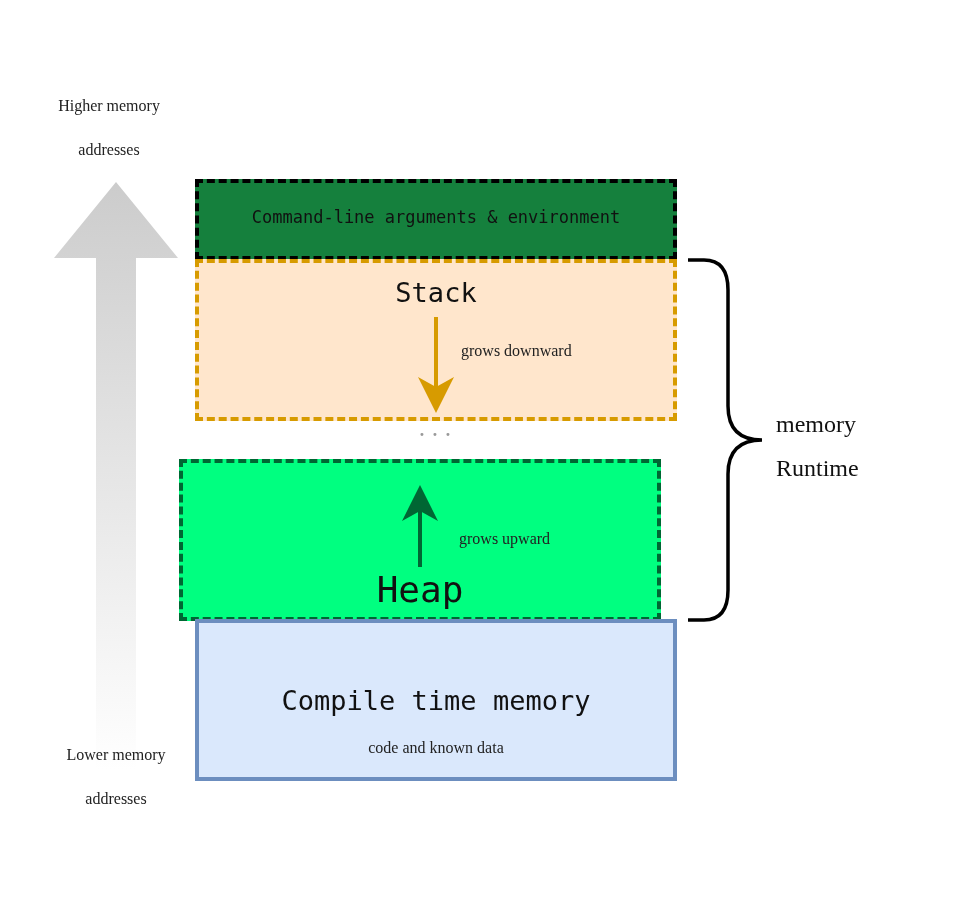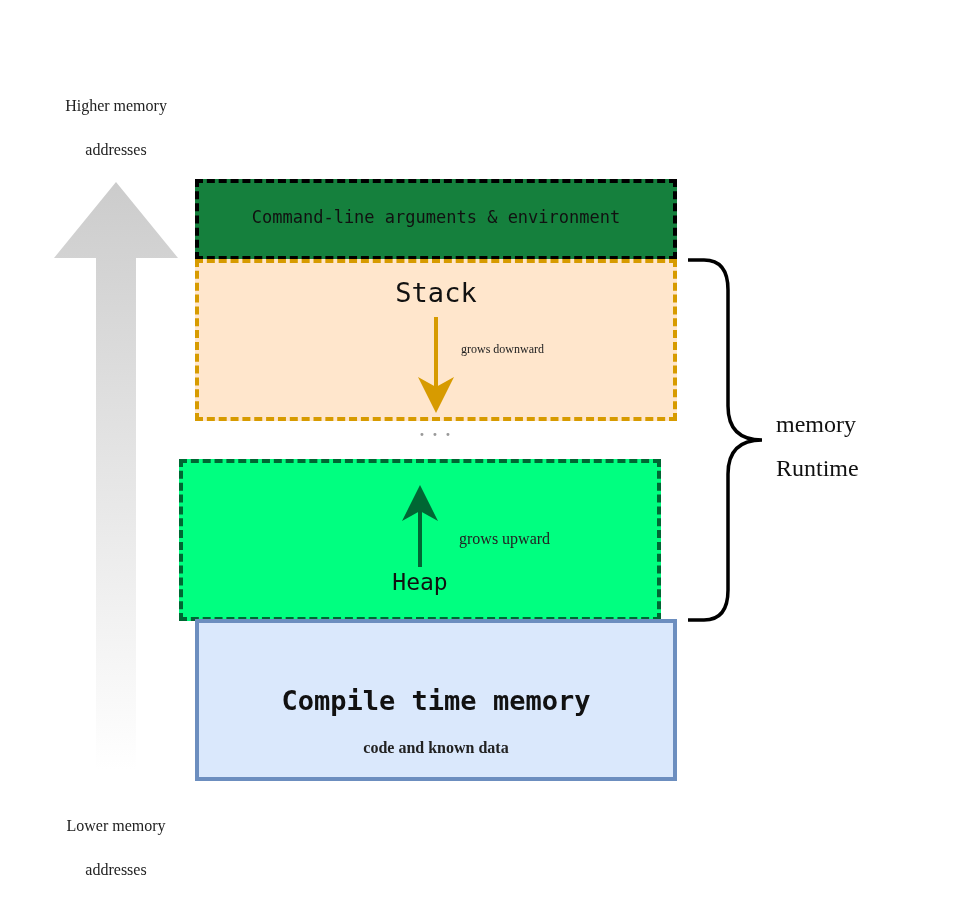--- a/index.html
+++ b/index.html
@@ -5,68 +5,68 @@
   html, body { margin: 0; padding: 0; background: #ffffff; }
   body { width: 972px; height: 920px; position: relative; overflow: hidden; }
   .abs { position: absolute; }
   .serif { font-family: "Liberation Serif", "DejaVu Serif", serif; color: #222; }
   .mono { font-family: "DejaVu Sans Mono", "Liberation Mono", monospace; color: #111; }
   .addr-label { width: 140px; text-align: center; font-size: 16px; line-height: 44px; }
   .box { box-sizing: border-box; }
   #cmdline { left: 195px; top: 179px; width: 482px; height: 81px; border: 4px dashed #000; background: #15803d; }
   #stack { left: 195px; top: 259px; width: 482px; height: 162px; border: 4px dashed #d79b00; background: #ffe6cc; padding-left: 8px; }
   #heap { left: 179px; top: 459px; width: 482px; height: 162px; border: 4px dashed #006633; background: #00ff80; }
-  #compile { left: 195px; top: 619px; width: 482px; height: 162px; border: 4px solid #6c8ebf; background: #dae8fc; font-weight: bold; }
+  #compile { left: 195px; top: 619px; width: 482px; height: 162px; border: 4px solid #6c8ebf; background: #dae8fc; }
   .centered { position: absolute; left: 0; right: 0; text-align: center; }
 </style>
 </head>
 <body>
 
-<div class="abs serif addr-label" style="left:46px; top:84px;">
+<div class="abs serif addr-label" style="left:39px; top:84px;">
   <div>Higher memory</div>
   <div>addresses</div>
 </div>
 
 <svg class="abs" style="left:50px; top:180px;" width="132" height="592">
   <defs>
     <linearGradient id="ag" x1="0" y1="0" x2="0" y2="1">
       <stop offset="0" stop-color="#cccccc"></stop>
       <stop offset="1" stop-color="#ffffff"></stop>
     </linearGradient>
   </defs>
   <polygon points="66,2 128,78 86,78 86,590 46,590 46,78 4,78" fill="url(#ag)"></polygon>
 </svg>
 
-<div class="abs serif addr-label" style="left:46px; top:804px;">
+<div class="abs serif addr-label" style="left:46px; top:733px;">
   <div>Lower memory</div>
   <div>addresses</div>
 </div>
 
 <div id="cmdline" class="abs box">
   <div class="centered mono" style="top:24px; font-size:17px;">Command-line arguments &amp; environment</div>
 </div>
 
 <div id="stack" class="abs box">
   <div class="centered mono" style="top:14px; font-size:27px;">Stack</div>
   <svg class="abs" style="left:218px; top:54px;" width="42" height="100">
     <line x1="19" y1="0" x2="19" y2="70" stroke="#d79b00" stroke-width="4"></line>
     <polygon points="1,60 19,96 37,60 19,70" fill="#d79b00"></polygon>
   </svg>
-  <div class="abs serif" style="left:262px; top:79px; font-size:12px;">grows downward</div>
+  <div class="abs serif" style="left:262px; top:79px; font-size:16px;">grows downward</div>
 </div>
 
 <div class="abs" style="left:195px; top:429px; width:482px; text-align:center; color:#999; font-family:'DejaVu Sans', sans-serif; font-size:10px; letter-spacing:2px;">• • •</div>
 
 <div id="heap" class="abs box">
   <svg class="abs" style="left:218px; top:22px;" width="42" height="84">
     <line x1="19" y1="20" x2="19" y2="82" stroke="#006633" stroke-width="4"></line>
     <polygon points="1,36 19,0 37,36 19,26" fill="#006633"></polygon>
   </svg>
   <div class="abs serif" style="left:276px; top:67px; font-size:16px;">grows upward</div>
-  <div class="centered mono" style="top:106px; font-size:23px;">Heap</div>
+  <div class="centered mono" style="top:106px; font-size:36px;">Heap</div>
 </div>
 
 <div id="compile" class="abs box">
   <div class="centered mono" style="top:62px; font-size:27px;">Compile time memory</div>
   <div class="centered serif" style="top:116px; font-size:16px;">code and known data</div>
 </div>
 
 <svg class="abs" style="left:684px; top:256px;" width="84" height="370">
   <path d="M4,4 L20,4 Q44,4 44,34 L44,150 Q44,184 78,184 Q44,184 44,218 L44,334 Q44,364 20,364 L4,364" fill="none" stroke="#000" stroke-width="3.5"></path>
 </svg>

